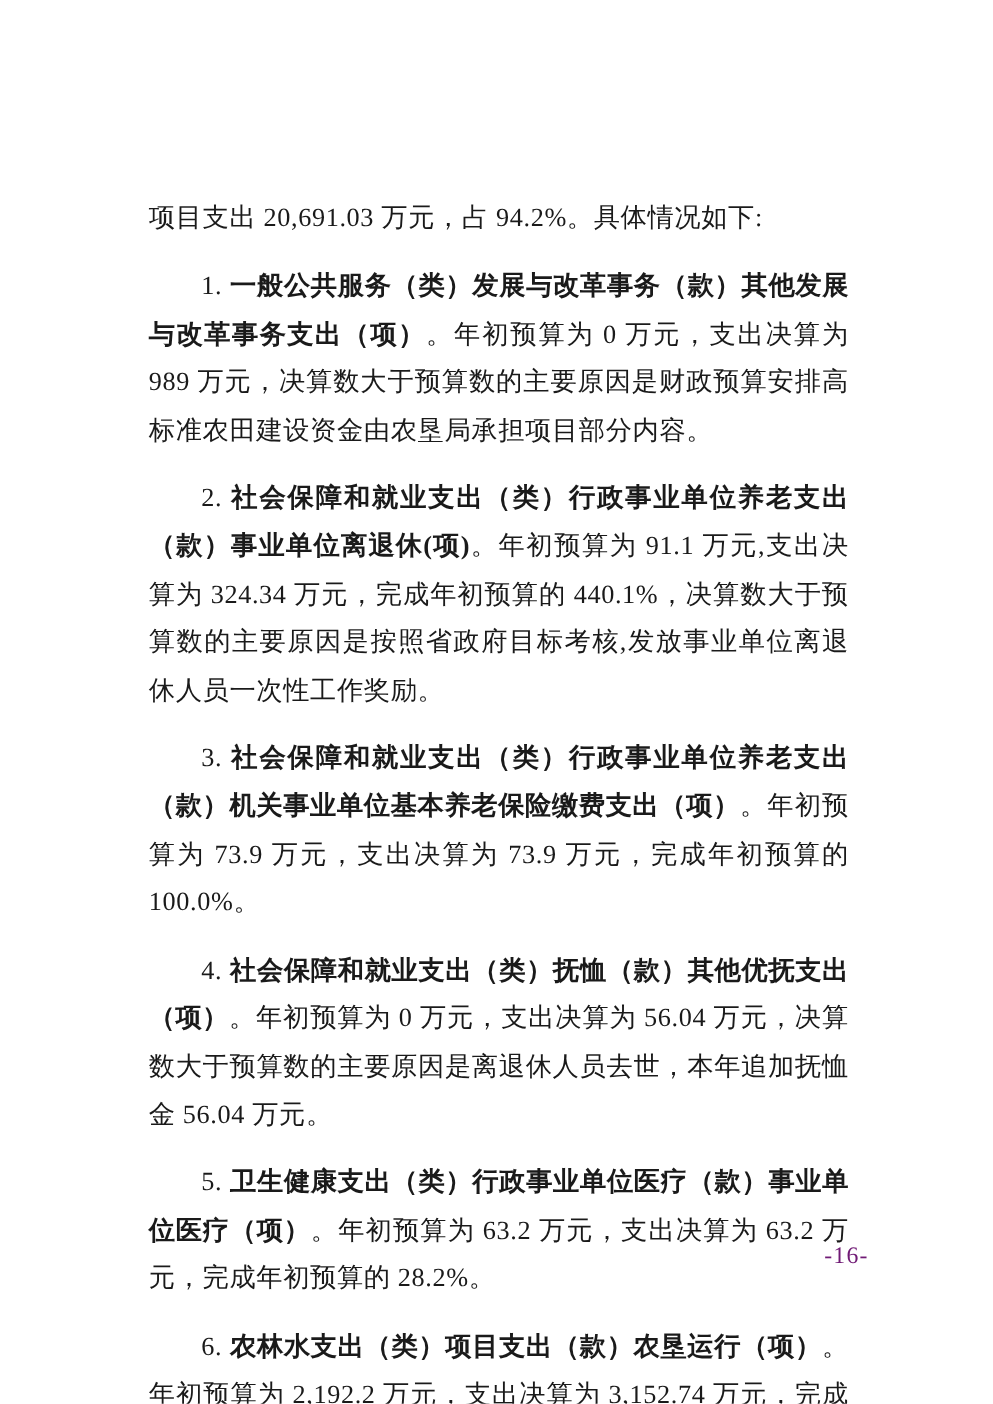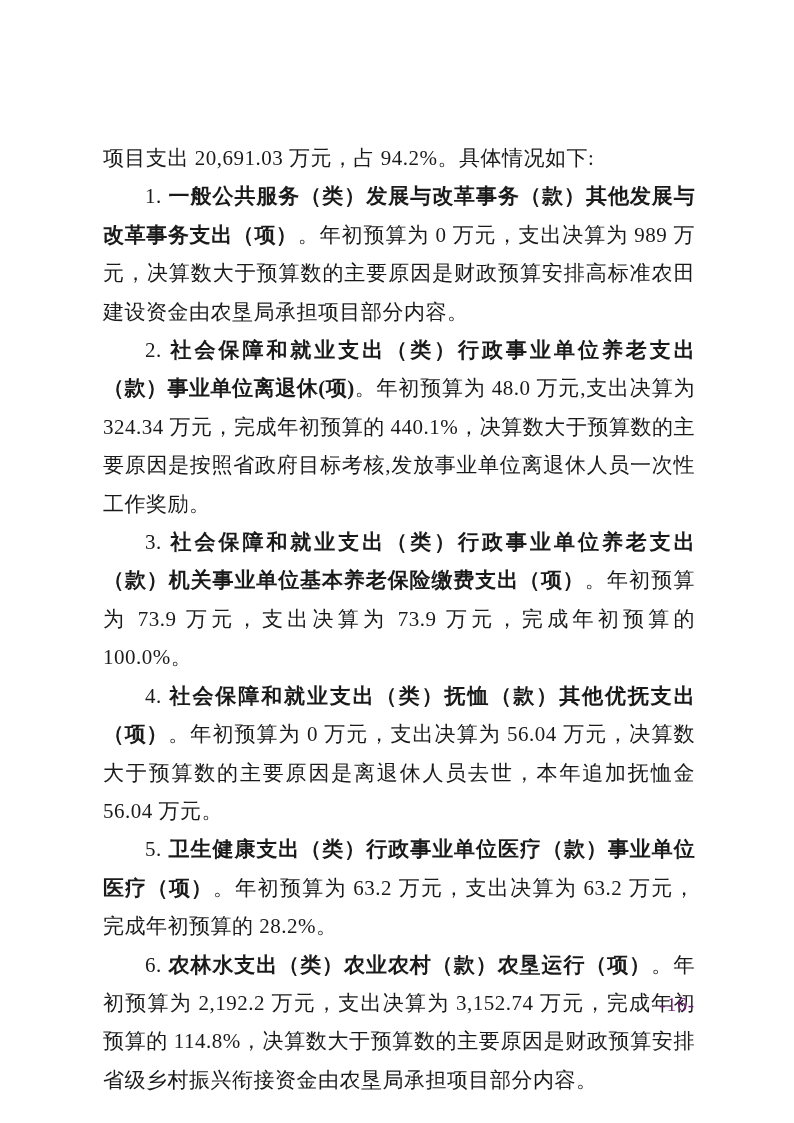--- a/index.html
+++ b/index.html
@@ -20,21 +20,21 @@
     left: 103px;
     top: 139px;
     width: 592px;
     font-size: 21px;
     line-height: 38.4px;
     text-align: justify;
     text-justify: inter-character;
     letter-spacing: 0.5px;
   }
   .doc-page p {
-    margin: 0;
+    margin: 16px;
     padding: 0;
   }
   p.intro-para {
     text-indent: 0;
   }
   p.item-para {
     text-indent: 2em;
   }
   .item-num {
     font-weight: 400;
@@ -61,25 +61,25 @@
 </style>
 </head>
 <body>
 
 <div class="doc-page">
 
   <p class="intro-para">项目支出 20,691.03 万元，占 94.2%。具体情况如下:</p>
 
   <p class="item-para"><span class="item-num">1.</span><span class="item-heading">一般公共服务（类）发展与改革事务（款）其他发展与改革事务支出（项）</span><span class="item-body">。年初预算为 0 万元，支出决算为 989 万元，决算数大于预算数的主要原因是财政预算安排高标准农田建设资金由农垦局承担项目部分内容。</span></p>
 
-  <p class="item-para"><span class="item-num">2.</span><span class="item-heading">社会保障和就业支出（类）行政事业单位养老支出（款）事业单位离退休(项)</span><span class="item-body">。年初预算为 48.0 万元,支出决算为 324.34 万元，完成年初预算的 440.1%，决算数大于预算数的主要原因是按照省政府目标考核,发放事业单位离退休人员一次性工作奖励。</span></p>
+  <p class="item-para"><span class="item-num">2.</span><span class="item-heading">社会保障和就业支出（类）行政事业单位养老支出（款）事业单位离退休(项)</span><span class="item-body">。年初预算为 91.1 万元,支出决算为 324.34 万元，完成年初预算的 440.1%，决算数大于预算数的主要原因是按照省政府目标考核,发放事业单位离退休人员一次性工作奖励。</span></p>
 
   <p class="item-para"><span class="item-num">3.</span><span class="item-heading">社会保障和就业支出（类）行政事业单位养老支出（款）机关事业单位基本养老保险缴费支出（项）</span><span class="item-body">。年初预算为 73.9 万元，支出决算为 73.9 万元，完成年初预算的 100.0%。</span></p>
 
   <p class="item-para"><span class="item-num">4.</span><span class="item-heading">社会保障和就业支出（类）抚恤（款）其他优抚支出（项）</span><span class="item-body">。年初预算为 0 万元，支出决算为 56.04 万元，决算数大于预算数的主要原因是离退休人员去世，本年追加抚恤金 56.04 万元。</span></p>
 
   <p class="item-para"><span class="item-num">5.</span><span class="item-heading">卫生健康支出（类）行政事业单位医疗（款）事业单位医疗（项）</span><span class="item-body">。年初预算为 63.2 万元，支出决算为 63.2 万元，完成年初预算的 28.2%。</span></p>
 
-  <p class="item-para"><span class="item-num">6.</span><span class="item-heading">农林水支出（类）农业农村（款）农垦运行（项）</span><span class="item-body">。年初预算为 2,192.2 万元，支出决算为 3,152.74 万元，完成年初预算的 114.8%，决算数大于预算数的主要原因是财政预算安排省级乡村振兴衔接资金由农垦局承担项目部分内容。</span></p>
+  <p class="item-para"><span class="item-num">6.</span><span class="item-heading">农林水支出（类）项目支出（款）农垦运行（项）</span><span class="item-body">。年初预算为 2,192.2 万元，支出决算为 3,152.74 万元，完成年初预算的 114.8%，决算数大于预算数的主要原因是财政预算安排省级乡村振兴衔接资金由农垦局承担项目部分内容。</span></p>
 
 </div>
 
 <div class="page-number">-16-</div>
 
 </body></html>

